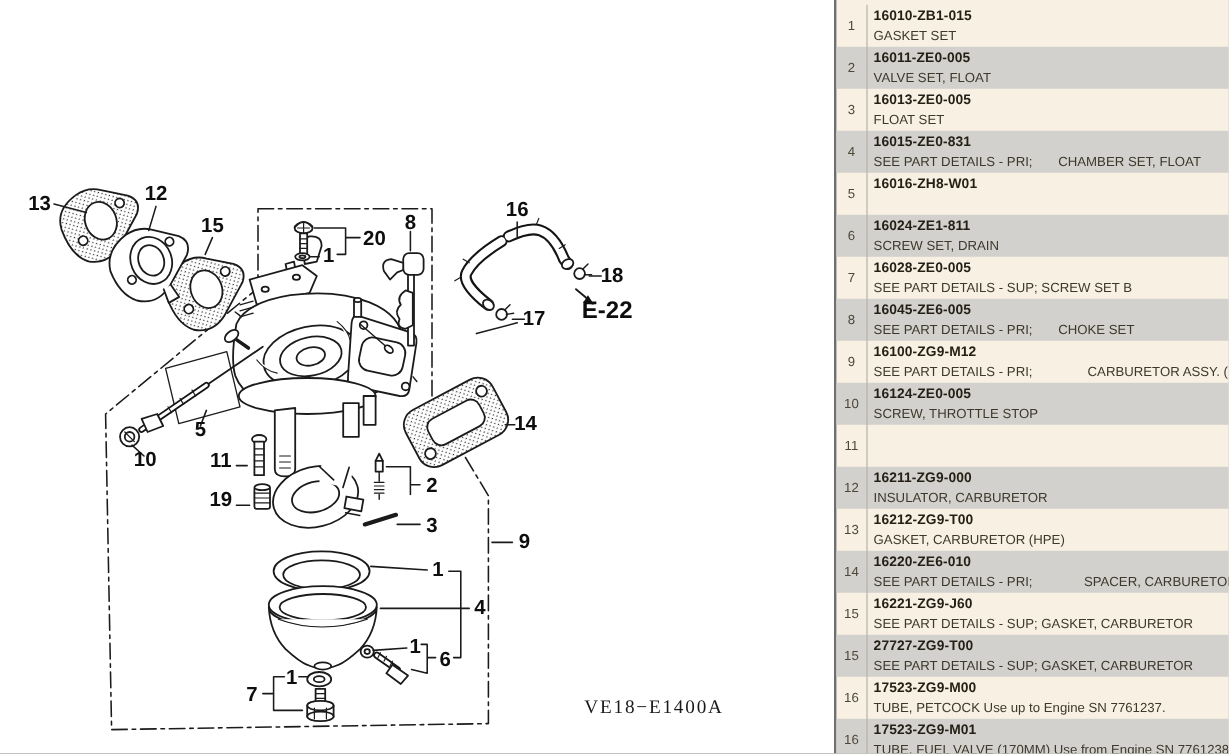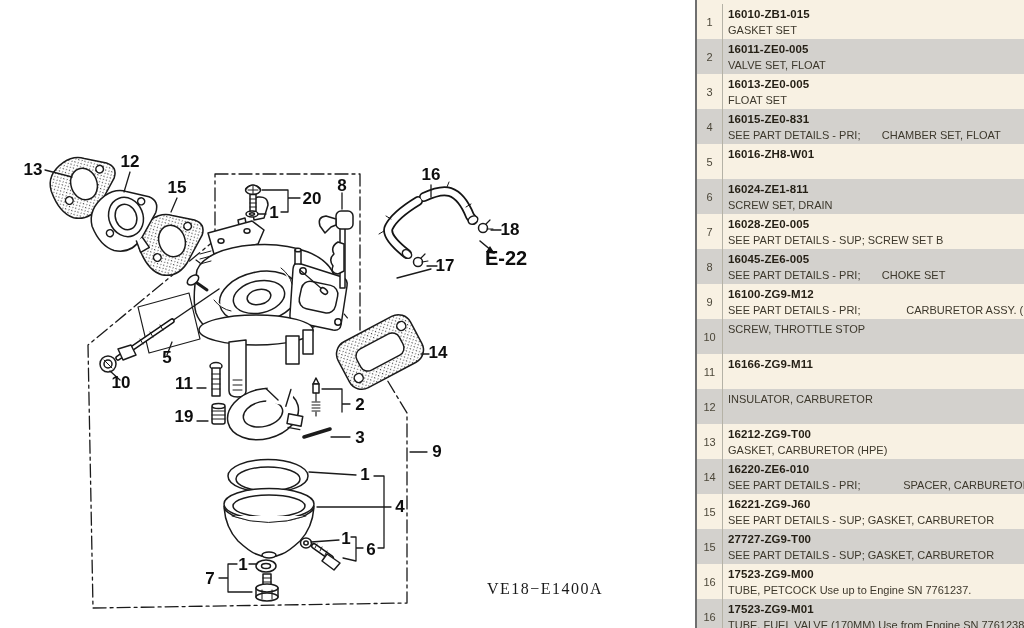--- a/index.html
+++ b/index.html
@@ -297,29 +297,29 @@
         <div class="part-row alt">
           <div class="ref-cell">8</div>
           <div class="info-cell"><div class="pn">16045-ZE6-005</div><div class="desc">SEE PART DETAILS - PRI;       CHOKE SET</div></div>
         </div>
         <div class="part-row">
           <div class="ref-cell">9</div>
           <div class="info-cell"><div class="pn">16100-ZG9-M12</div><div class="desc">SEE PART DETAILS - PRI;               CARBURETOR ASSY. (BE52B D)</div></div>
         </div>
         <div class="part-row alt">
           <div class="ref-cell">10</div>
-          <div class="info-cell"><div class="desc">SCREW, THROTTLE STOP</div></div>
+          <div class="info-cell"><div class="pn">16124-ZE0-005</div><div class="desc">SCREW, THROTTLE STOP</div></div>
         </div>
         <div class="part-row">
           <div class="ref-cell">11</div>
-          <div class="info-cell"><div class="pn">16166-ZG9-M11</div></div>
+          <div class="info-cell"></div>
         </div>
         <div class="part-row alt">
           <div class="ref-cell">12</div>
-          <div class="info-cell"><div class="desc">INSULATOR, CARBURETOR</div></div>
+          <div class="info-cell"><div class="pn">16211-ZG9-000</div><div class="desc">INSULATOR, CARBURETOR</div></div>
         </div>
         <div class="part-row">
           <div class="ref-cell">13</div>
           <div class="info-cell"><div class="pn">16212-ZG9-T00</div><div class="desc">GASKET, CARBURETOR (HPE)</div></div>
         </div>
         <div class="part-row alt">
           <div class="ref-cell">14</div>
           <div class="info-cell"><div class="pn">16220-ZE6-010</div><div class="desc">SEE PART DETAILS - PRI;              SPACER, CARBURETOR</div></div>
         </div>
         <div class="part-row">

